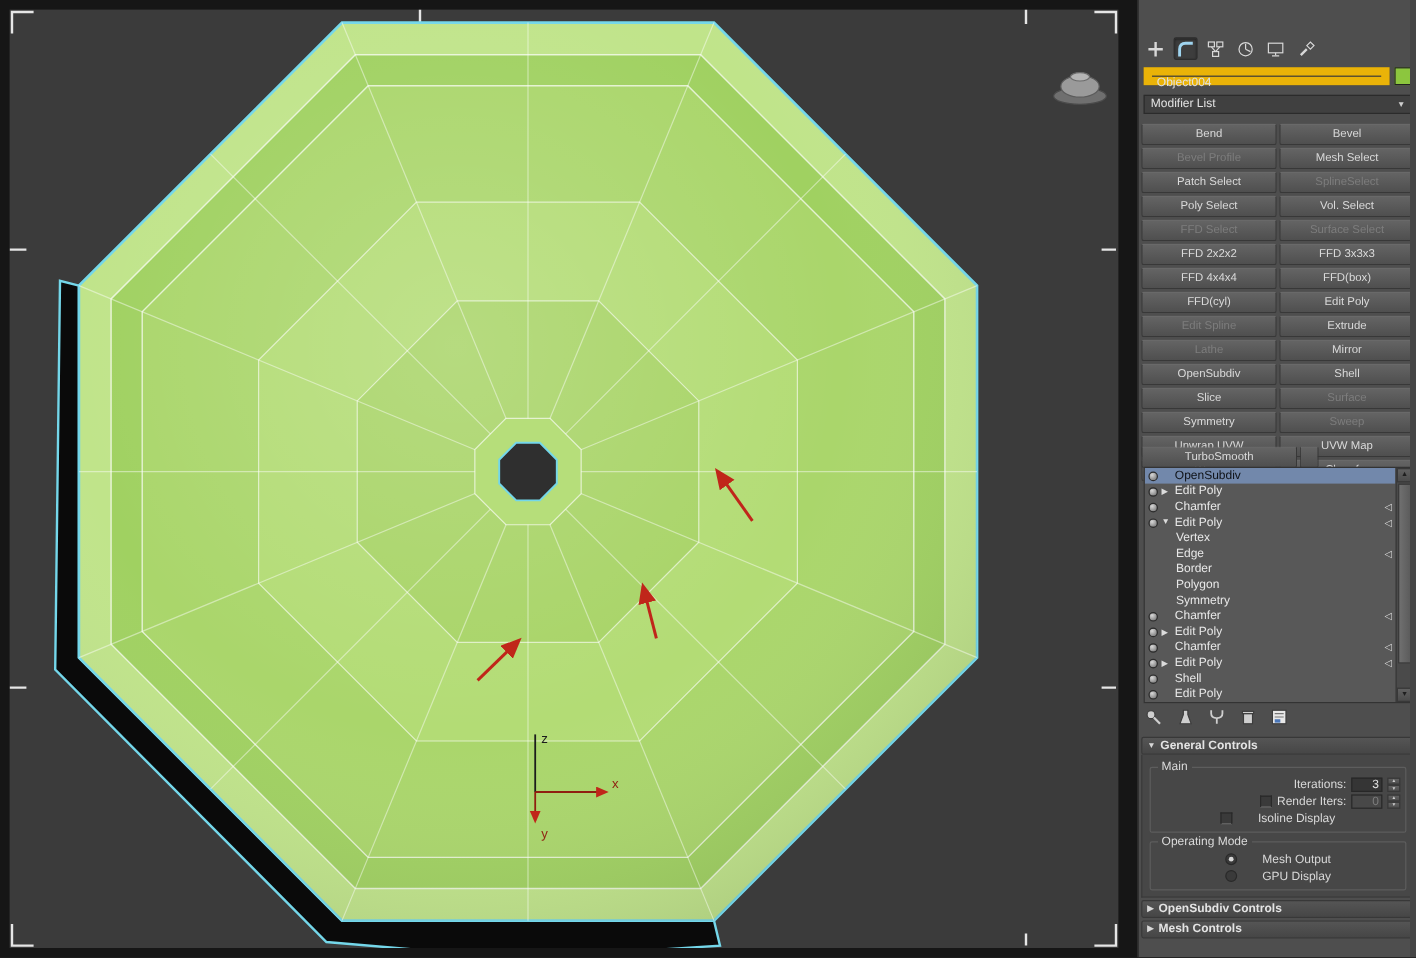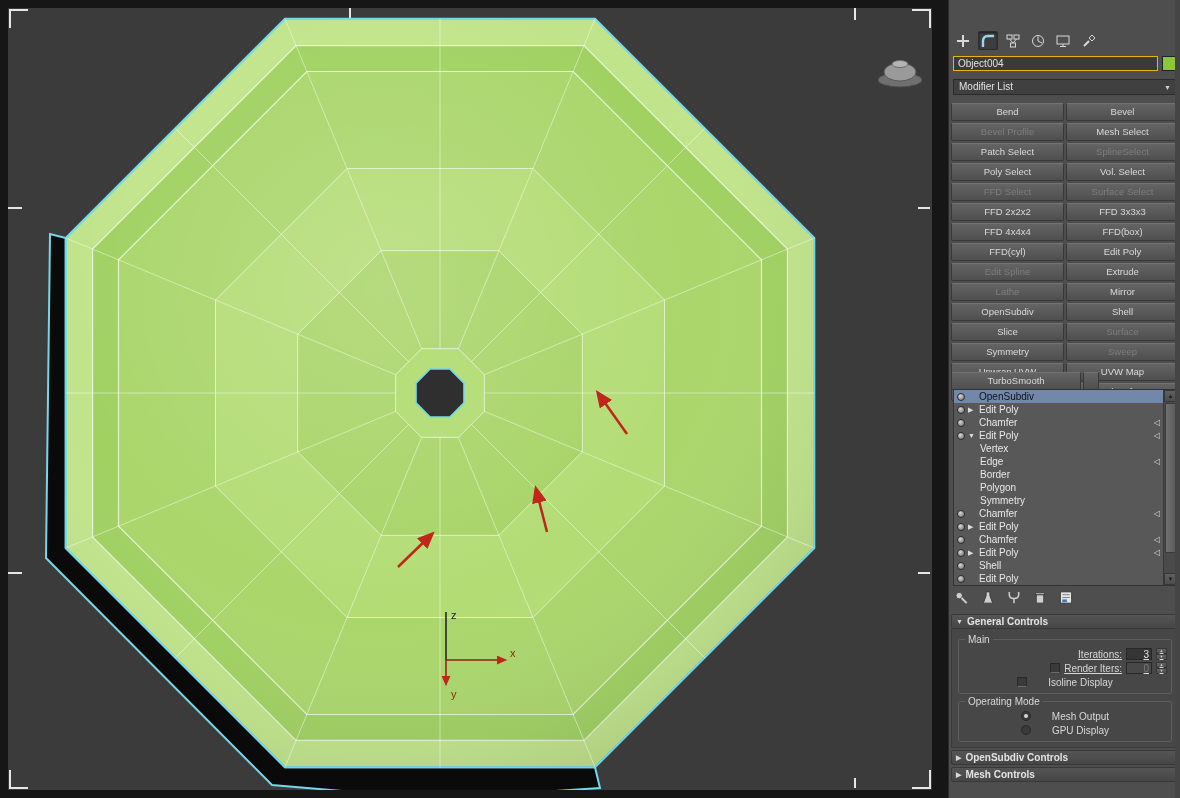--- a/index.html
+++ b/index.html
@@ -11,21 +11,21 @@
 
   
   .cmd-panel { position:absolute; left:948px; top:0; width:232px; height:798px; background:#4e4e4e; border-left:1px solid #2c2c2c; }
   .panel-edge { position:absolute; right:0; top:0; width:5px; height:798px; background:#454545; }
 
   .tabs { position:absolute; top:31px; left:4px; display:flex; gap:5px; }
   .tab { width:20px; height:19px; display:flex; align-items:center; justify-content:center; border-radius:2px; cursor:pointer; }
   .tab.active { background:#3d3d3d; border:1px solid #2d2d2d; box-shadow:inset 0 1px 2px rgba(0,0,0,.5); }
 
   .name-row { position:absolute; top:56px; left:4px; width:224px; display:flex; gap:4px; }
-  .name-field { flex:1; height:15px; background:#3a3a3a; border:1px solid #eab308; color:#e2e2e2; font-size:10px; line-height:13px; padding:0 4px; }
+  .name-field { flex:1; height:15px; background:#3a3a3a; border:7px solid #eab308; color:#e2e2e2; font-size:10px; line-height:13px; padding:0 4px; }
   .swatch { width:15px; height:15px; background:#8CC63E; border:1px solid #222; }
 
   .modlist { position:absolute; top:79px; left:4px; width:224px; height:16px; background:#404040; border:1px solid #2b2b2b; color:#e2e2e2; font-size:10px; line-height:14px; padding:0 5px; display:flex; }
   .modlist .dd { margin-left:auto; font-size:7px; color:#cfcfcf; line-height:15px; }
 
   .btn-grid { position:absolute; top:103px; left:2px; width:228px; display:grid; grid-template-columns:1fr 1fr; gap:2px; }
   .mbtn { height:18px; font-size:9.5px; color:#dadada; background:linear-gradient(#646464,#4f4f4f); border:1px solid #383838; border-top-color:#727272; border-radius:2px; text-align:center; line-height:12px; cursor:pointer; overflow:hidden; white-space:nowrap; }
   .mbtn.disabled { color:#7d7d7d; }
   .ts-row { position:absolute; top:358px; left:2px; width:228px; display:flex; gap:2px;margin-top:14px; }
   .ts-row .mbtn.wide { width:130px; }
@@ -50,21 +50,21 @@
   .stool { width:18px; height:15px; cursor:pointer; }
 
   
   .rollouts { position:absolute; top:612px; left:2px; width:228px; }
   .rhead { height:15px; background:linear-gradient(#555,#464646); border:1px solid #383838; border-radius:2px; color:#e4e4e4; font-size:10px; font-weight:bold; line-height:13px; padding:0 4px; display:flex; gap:4px; cursor:pointer; margin-top:2px; }
   .rarr { font-size:7px; line-height:13px; color:#d8d8d8; }
   .rbody { background:#474747; border:1px solid #3a3a3a; border-top:none; padding:3px 6px 5px 6px; }
   .group { border:1px solid #5d5d5d; border-radius:2px; padding:2px 4px 4px 4px; margin-top:2px; }
   .group legend { font-size:10px; color:#dadada; padding:0 3px; margin-left:2px; }
   .ctl-row { display:flex; align-items:center; gap:4px; height:14px; font-size:10px; color:#d8d8d8; }
-  .ctl-row.right { justify-content:flex-end;text-decoration:underline; }
+  .ctl-row.right { justify-content:flex-end; }
   .ctl-row.center { justify-content:center;gap:21px; }
   .numfield { width:26px; height:12px; background:#353535; border:1px solid #272727; color:#e0e0e0; font-size:10px; line-height:11px; text-align:right; padding:0 2px; }
   .numfield.dim { background:#484848; color:#7d7d7d; }
   .spinner { width:11px; height:12px; display:flex; flex-direction:column; }
   .spinner span { flex:1; background:linear-gradient(#626262,#4e4e4e); border:1px solid #383838; font-size:4px; color:#ccc; text-align:center; line-height:4px; cursor:pointer; }
   .chk { width:10px; height:10px; background:#3a3a3a; border:1px solid #292929; border-bottom-color:#6a6a6a; cursor:pointer; }
   .radio { width:10px; height:10px; border-radius:50%; background:#3a3a3a; border:1px solid #292929; position:relative; cursor:pointer; }
   .radio.on::after { content:""; position:absolute; left:2px; top:2px; width:4px; height:4px; border-radius:50%; background:#d6d6d6; }
   .mode-lbl { font-size:10px; color:#d8d8d8; }
 </style>

